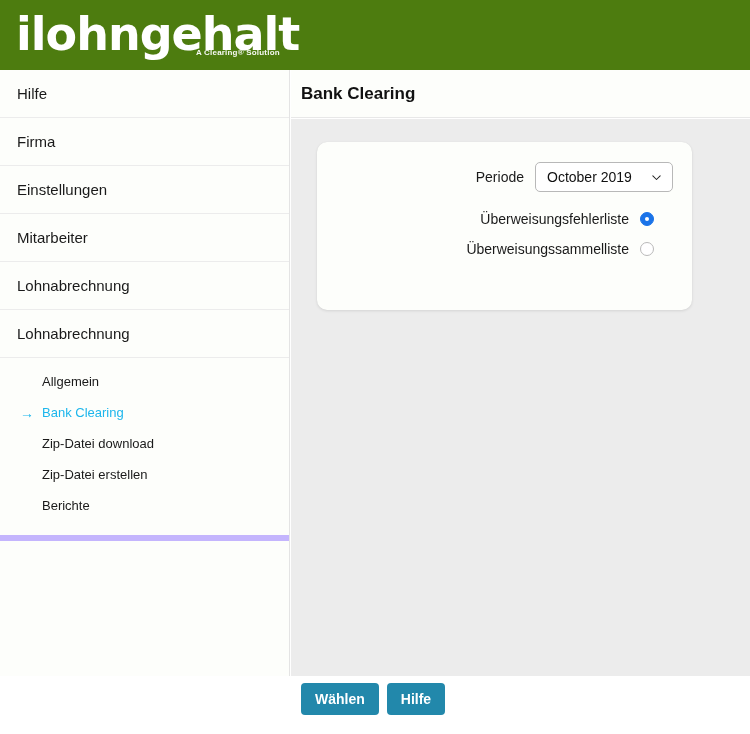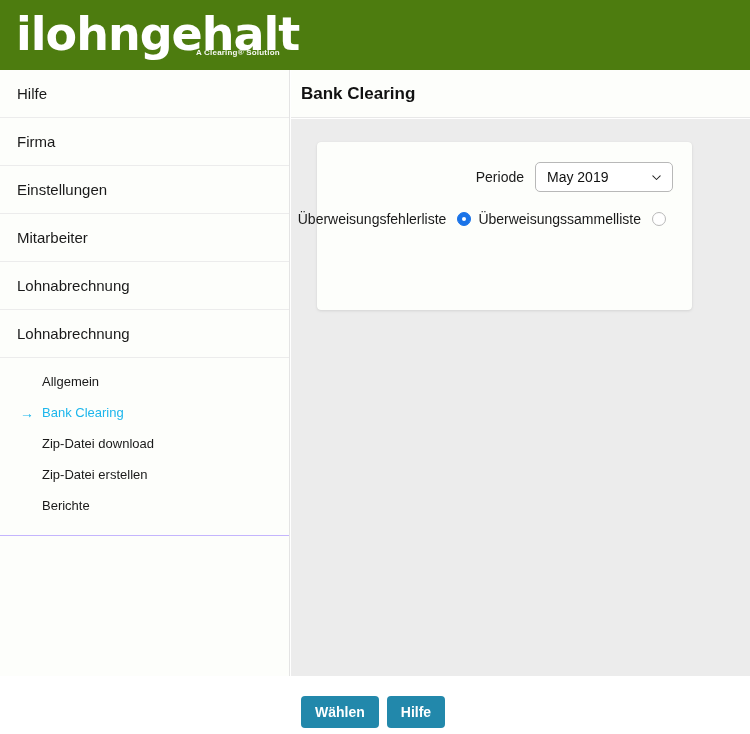--- a/index.html
+++ b/index.html
@@ -70,21 +70,21 @@
     padding-left: 17px;
     border-bottom: 1px solid #ececec;
     font-size: 15px;
     color: #1a1a1a;
     cursor: pointer;
     background: #fdfefb;
   }
   .nav-item:first-child { border-top: none; }
 
   .submenu {
-    border-bottom: 1px solid #c4b5fd;
+    border-bottom: 6px solid #c4b5fd;
     padding-top: 8px;
     padding-bottom: 14px;
     background: #fdfefb;
   }
   .sub-item {
     height: 31px;
     display: flex;
     align-items: center;
     padding-left: 42px;
     font-size: 13px;
@@ -133,21 +133,21 @@
   }
 
   
   .form-card {
     position: absolute;
     left: 26px;
     top: 23px;
     width: 375px;
     height: 168px;
     background: #fdfefb;
-    border-radius: 4px;
+    border-radius: 10px;
     box-shadow: 0 1px 3px rgba(0,0,0,0.10), 0 0 1px rgba(0,0,0,0.07);
   }
 
   .period-row {
     position: absolute;
     right: 19px;
     top: 20px;
     display: flex;
     align-items: center;
     gap: 11px;
@@ -172,25 +172,25 @@
     cursor: pointer;
   }
   .chevron {
     width: 11px;
     height: 11px;
     flex: none;
   }
 
   .radio-group {
     position: absolute;
-    right: 26px;
+    right: 38px;
     top: 69px;
     display: flex;
-    flex-direction: row;
-    gap: 7px;
+    flex-direction: column;
+    gap: 14px;
   }
   .radio-row {
     display: flex;
     align-items: center;
     justify-content: flex-end;
     gap: 11px;
     cursor: pointer;
   }
   .radio-label {
     font-size: 14px;
@@ -224,21 +224,21 @@
   
   .action-bar {
     position: absolute;
     left: 291px;
     top: 676px;
     width: 459px;
     height: 58px;
     background: #ffffff;
     display: flex;
     align-items: flex-start;
-    padding-top: 20px;
+    padding-top: 7px;
     padding-left: 10px;
     gap: 8px;
   }
   .btn {
     height: 32px;
     padding: 0 14px;
     border: none;
     border-radius: 4px;
     background: #2288ab;
     color: #ffffff;
@@ -316,21 +316,21 @@
 
     <div class="content-title">Bank Clearing</div>
 
     <div class="content-body">
 
       <div class="form-card">
 
         <div class="period-row">
           <span class="period-label">Periode</span>
           <div class="period-select">
-            <span>May 2019</span>
+            <span>October 2019</span>
             <svg class="chevron" viewBox="0 0 12 12">
               <path d="M2 4.2 L6 8.2 L10 4.2" fill="none" stroke="#222" stroke-width="1.1" stroke-linecap="round" stroke-linejoin="round"></path>
             </svg>
           </div>
         </div>
 
         <div class="radio-group">
 
           <div class="radio-row">
             <span class="radio-label">Überweisungsfehlerliste</span>

